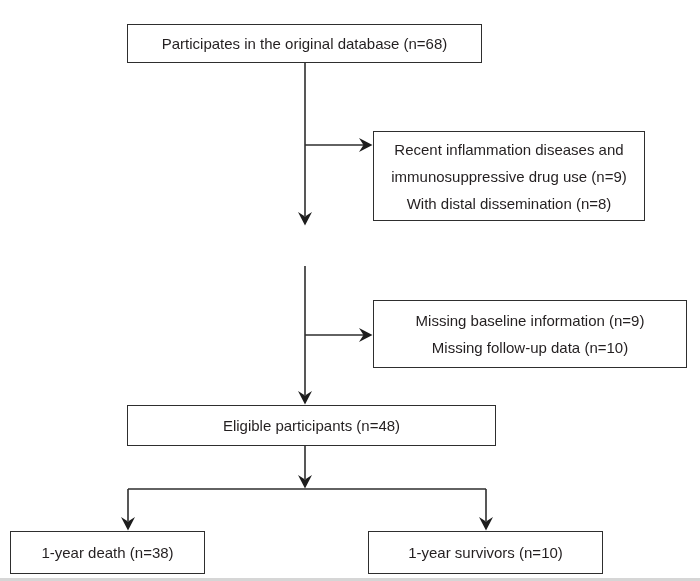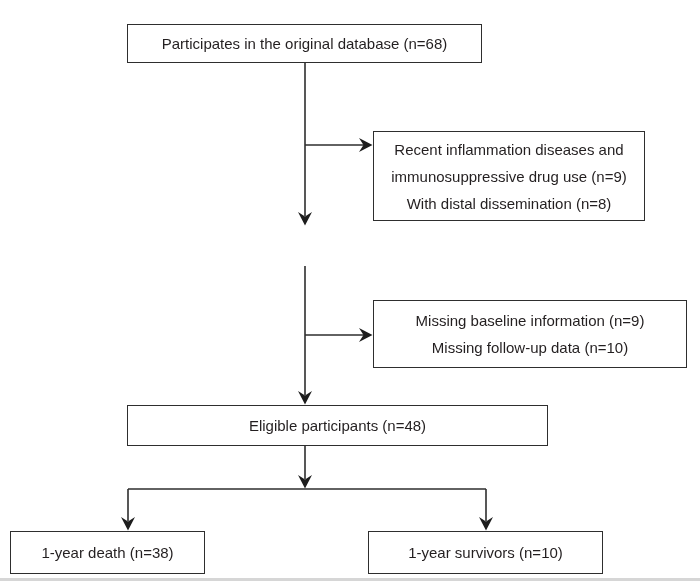--- a/index.html
+++ b/index.html
@@ -27,21 +27,21 @@
     align-items: center;
     justify-content: center;
     text-align: center;
     font-size: 15px;
     line-height: 27px;
   }
   .box-source    { left: 127px; top: 24px;  width: 355px; height: 39px; }
   .box-excl1     { left: 373px; top: 95px;  width: 272px; height: 90px; margin-top: 36px; }
   .box-included  { left: 127px; top: 226px; width: 355px; height: 40px; }
   .box-excl2     { left: 373px; top: 300px; width: 314px; height: 68px; }
-  .box-eligible  { left: 127px; top: 405px; width: 421px; height: 41px; }
+  .box-eligible  { left: 127px; top: 405px; width: 369px; height: 41px; }
   .box-death     { left: 10px;  top: 531px; width: 195px; height: 43px; }
   .box-survivors { left: 368px; top: 531px; width: 235px; height: 43px; }
   .bottom-edge {
     position: absolute;
     left: 0; bottom: 0;
     width: 700px; height: 3px;
     background: #d6d6d6;
   }
   svg line, svg polyline { stroke: #2e2e2e; stroke-width: 1.6; fill: none; }
   svg path.arrowhead { fill: #1d1d1d; stroke: none; }

